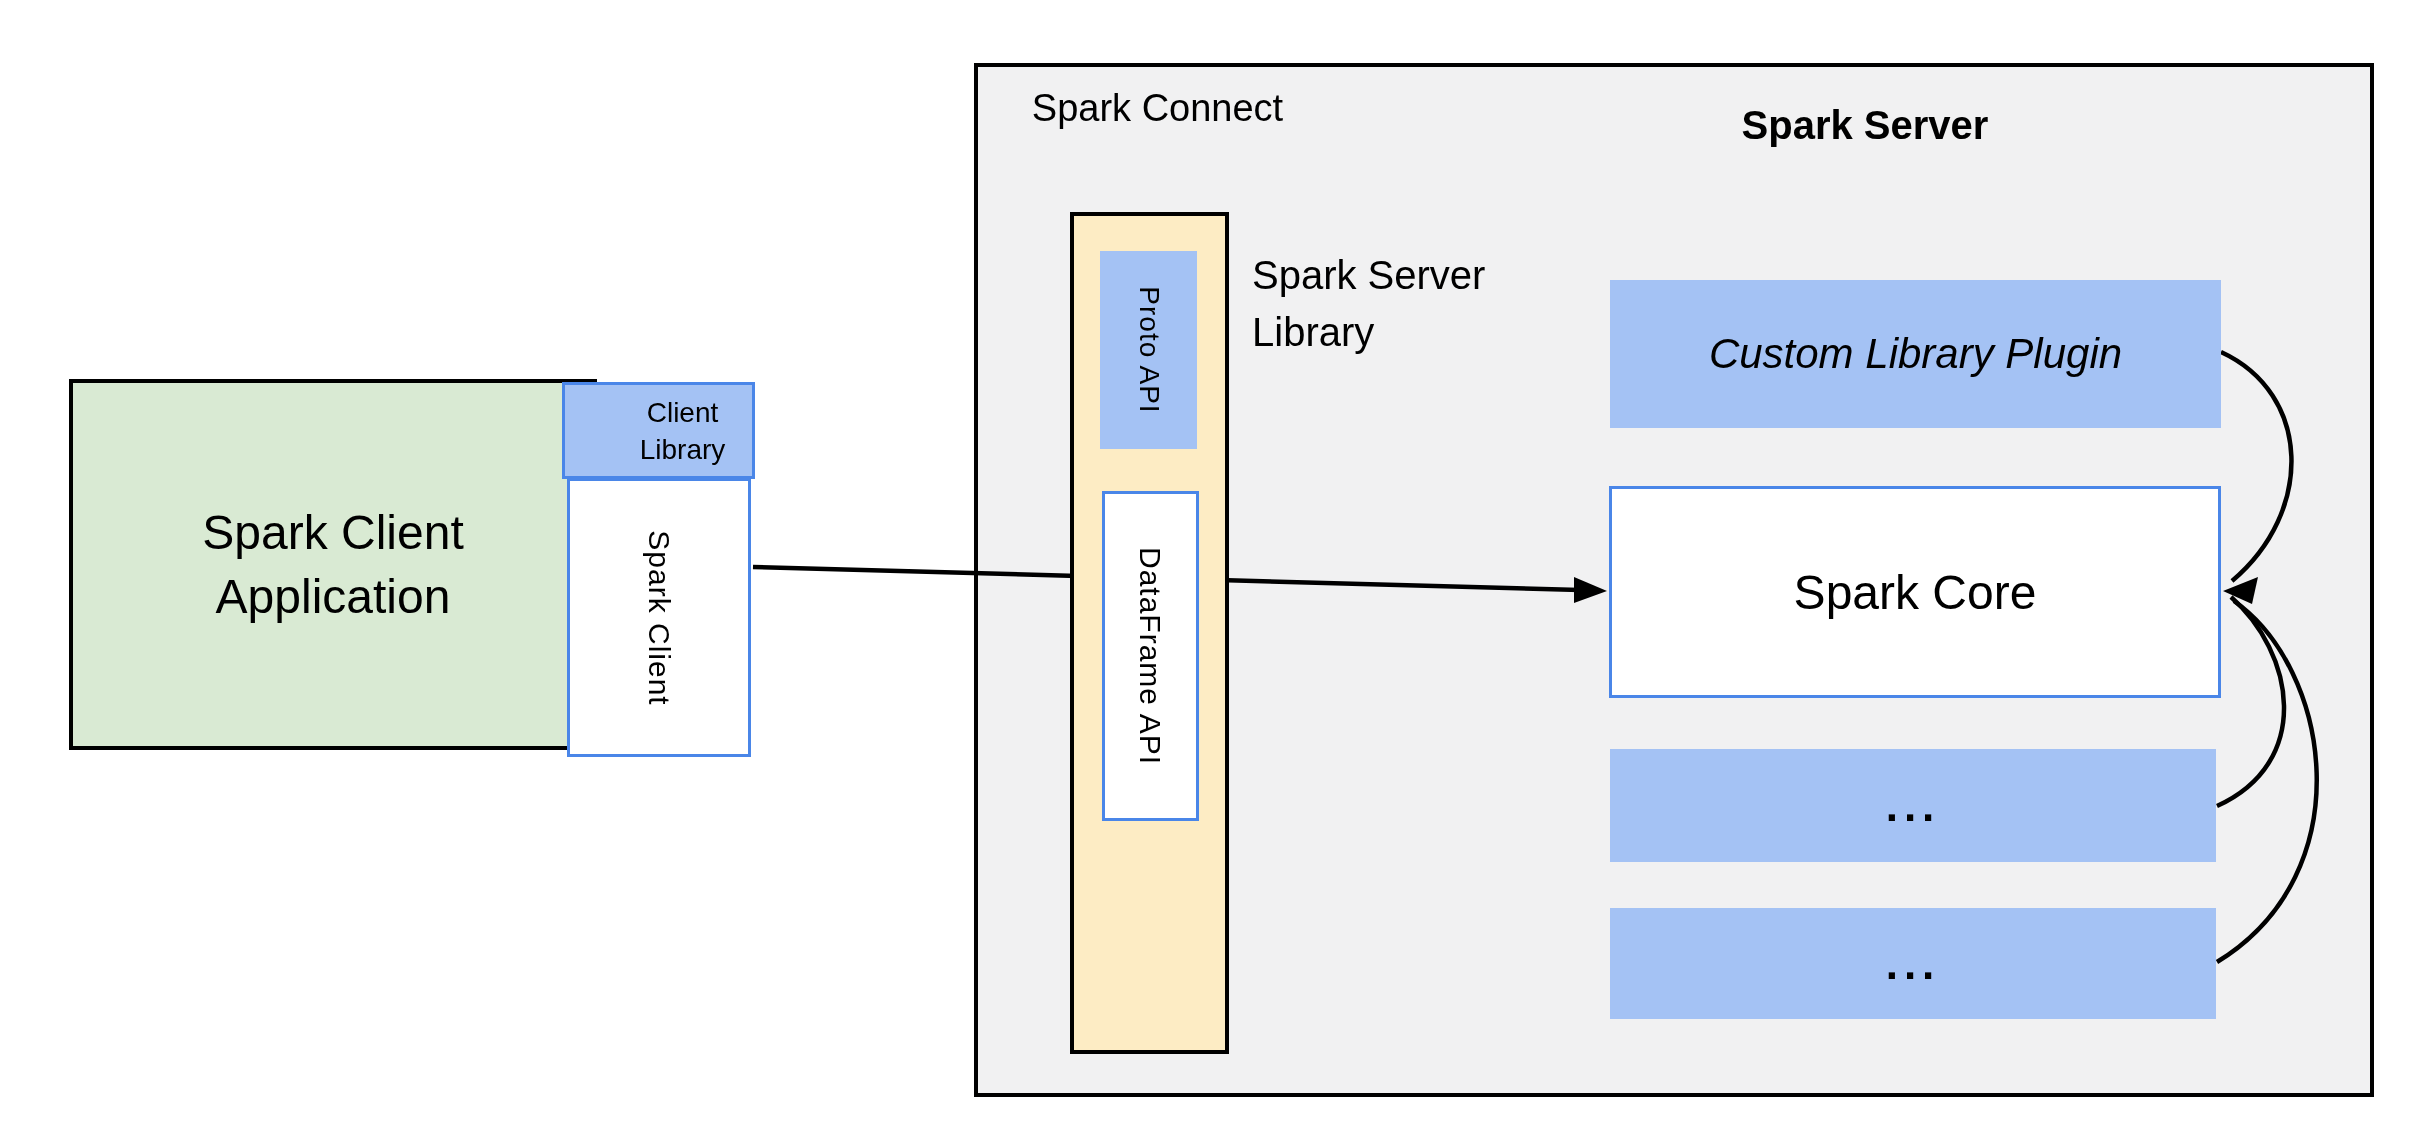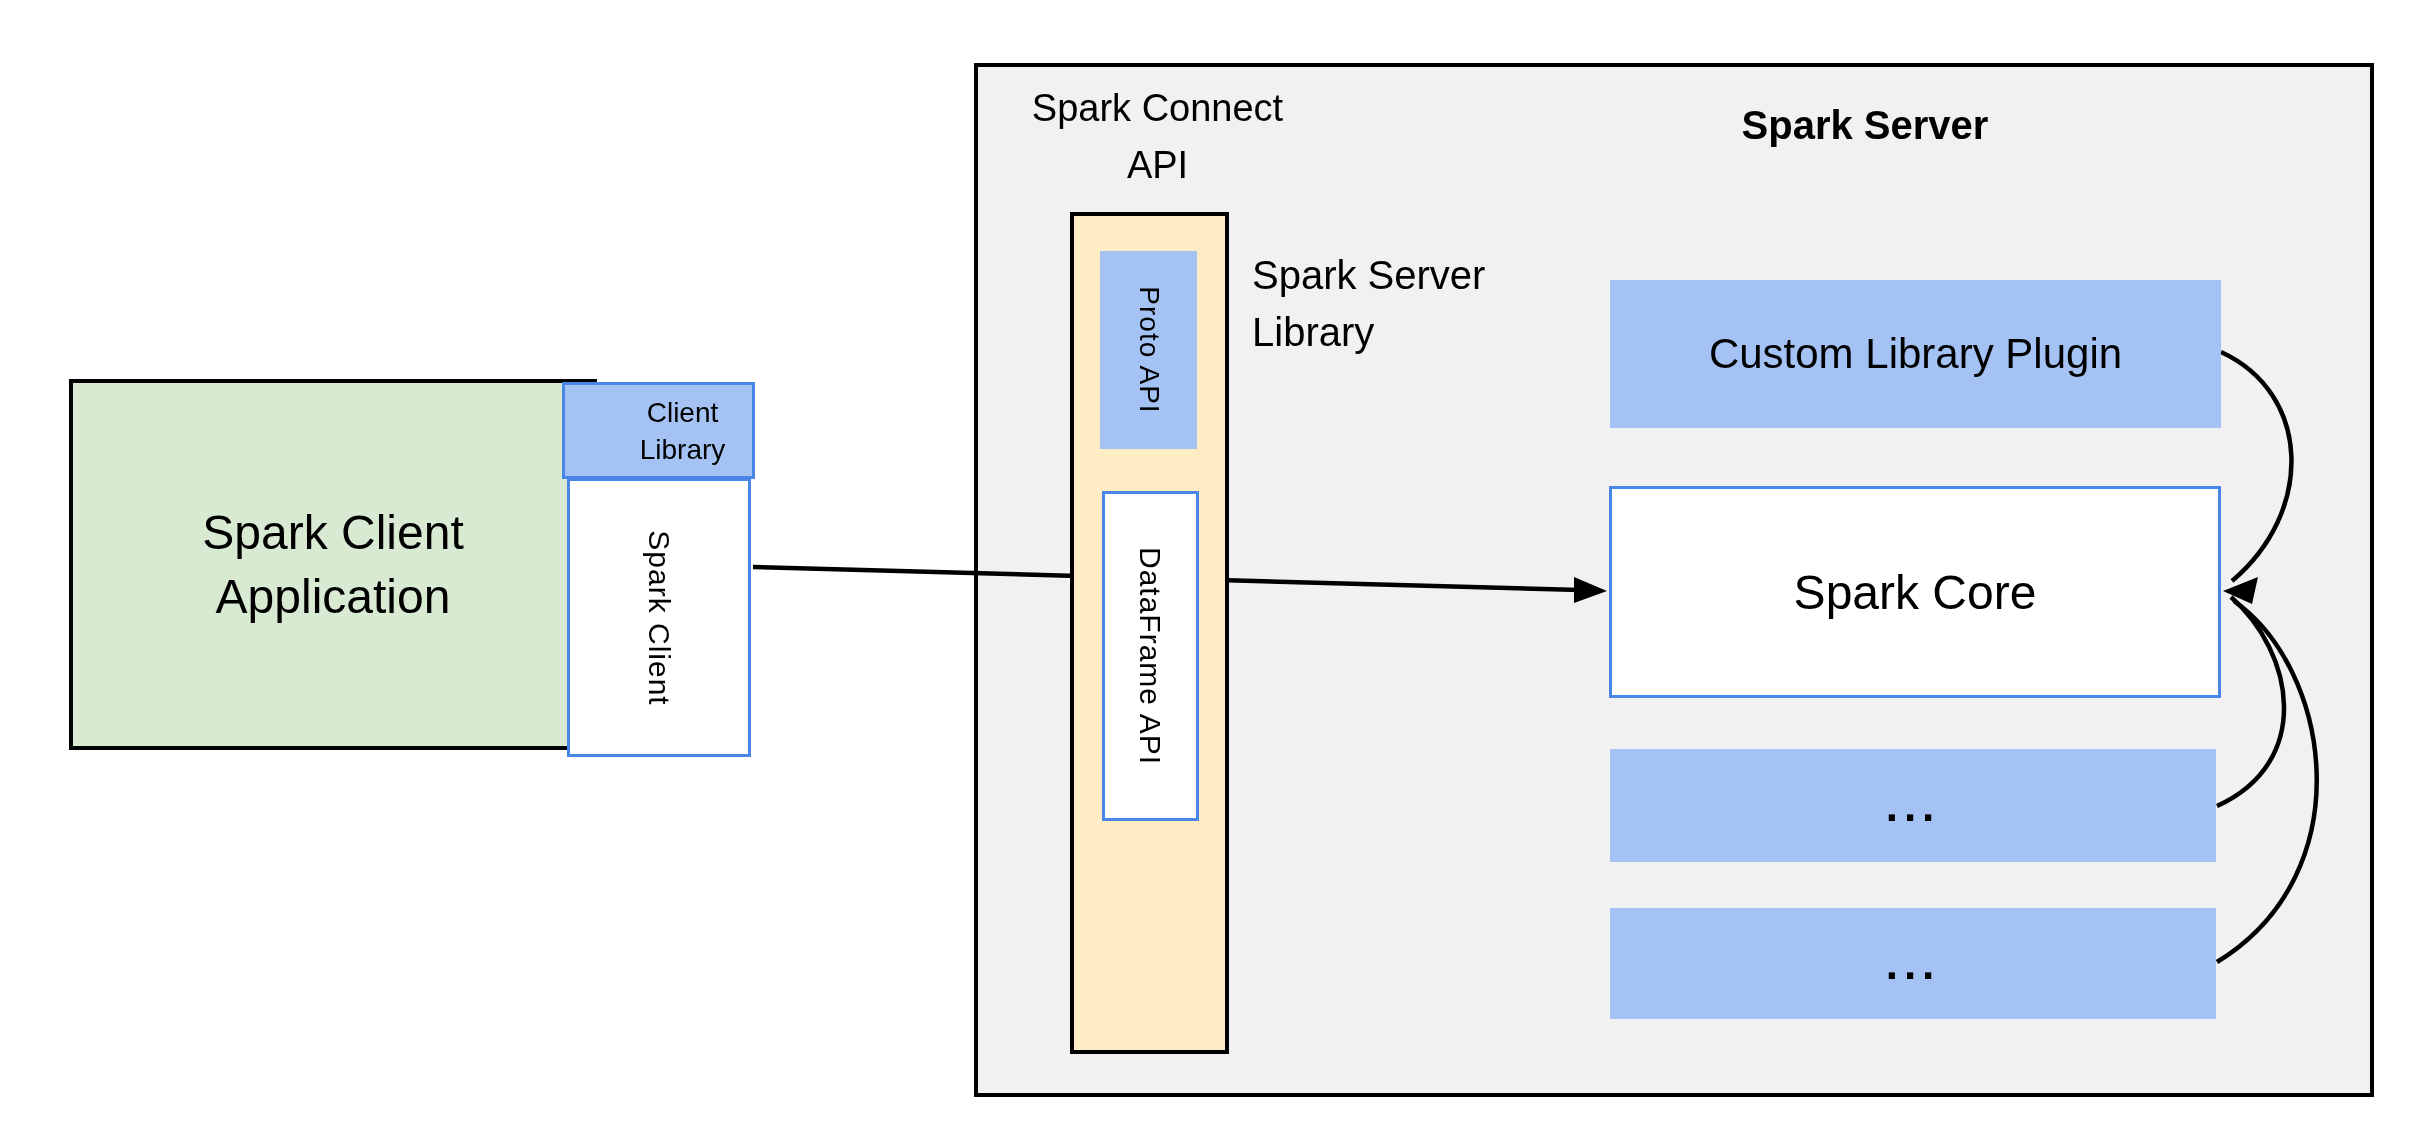--- a/index.html
+++ b/index.html
@@ -69,21 +69,21 @@
     border:3px solid var(--blue-border,#4a86e8);
     z-index:4;
     font-size:30px;
   }
   .vtext{transform:rotate(90deg);white-space:nowrap;letter-spacing:1px;}
 
   
   .plugin-box{
     left:1610px;top:280px;width:611px;height:148px;
     background:var(--blue-fill,#a4c2f4);
-    z-index:3;font-size:42px;
+    z-index:3;font-size:42px;font-style:italic;
   }
   .core-box{
     left:1609px;top:486px;width:612px;height:212px;
     background:#fff;border:3px solid var(--blue-border,#4a86e8);
     z-index:3;font-size:48px;
   }
   .dots-box{
     left:1610px;width:606px;height:113px;
     background:var(--blue-fill,#a4c2f4);
     z-index:3;font-size:44px;font-weight:bold;letter-spacing:6px;
@@ -130,21 +130,20 @@
       <div>Library</div>
     </div>
   </div>
 
   <div class="abs spark-client center">
     <span class="vtext">Spark Client</span>
   </div>
 
   <div class="abs label connect-api-label">
     <div>Spark Connect</div>
-    <div>API</div>
   </div>
 
   <div class="abs yellow-box"></div>
 
   <div class="abs proto-box center">
     <span class="vtext">Proto API</span>
   </div>
 
   <div class="abs dataframe-box center">
     <span class="vtext">DataFrame API</span>

